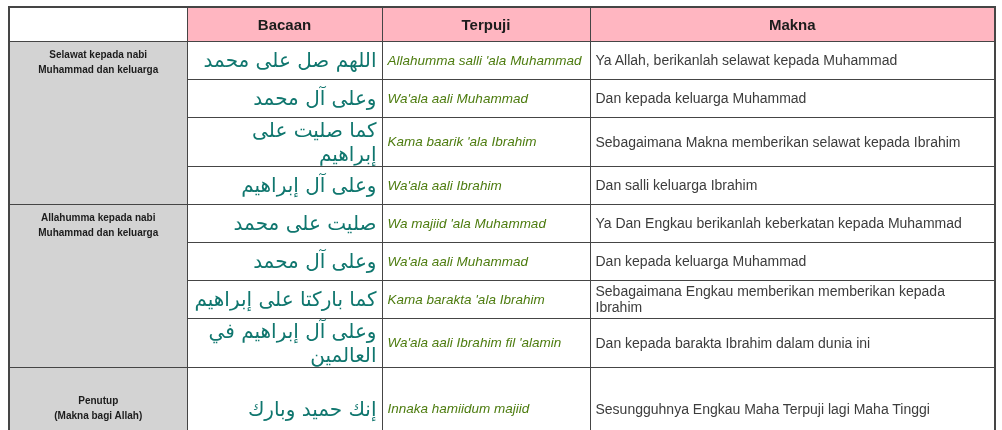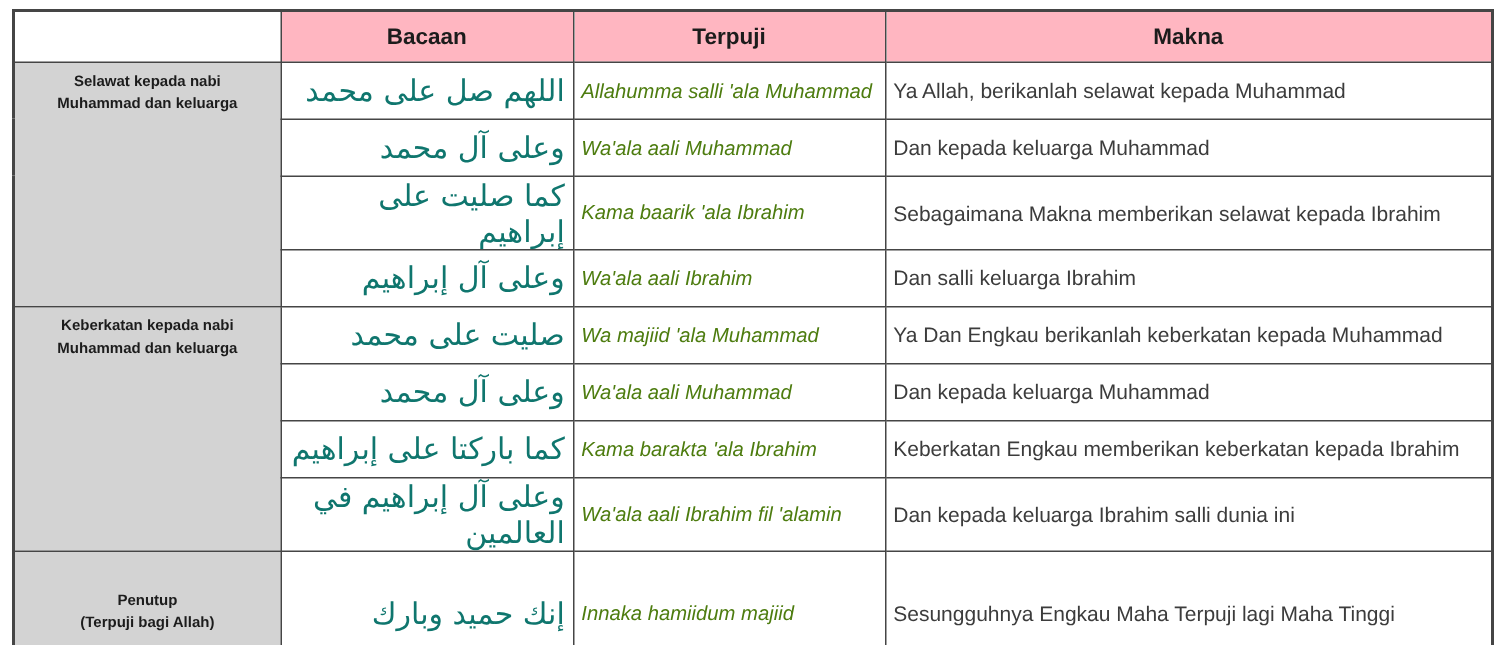--- a/index.html
+++ b/index.html
@@ -116,46 +116,46 @@
       <td class="makna">Sebagaimana Makna memberikan selawat kepada Ibrahim</td>
     </tr>
     <tr class="body-row">
       <td class="bacaan">وعلى آل إبراهيم</td>
       <td class="sebutan">Wa'ala aali Ibrahim</td>
       <td class="makna">Dan salli keluarga Ibrahim</td>
     </tr>
 
     <tr class="body-row">
       <th class="group" rowspan="4">
-        <div>Keberkatan kepada nabi</div>
+        <div>Allahumma kepada nabi</div>
         <div>Muhammad dan keluarga</div>
       </th>
       <td class="bacaan">صليت على محمد</td>
       <td class="sebutan">Wa majiid 'ala Muhammad</td>
       <td class="makna">Ya Dan Engkau berikanlah keberkatan kepada Muhammad</td>
     </tr>
     <tr class="body-row">
       <td class="bacaan">وعلى آل محمد</td>
       <td class="sebutan">Wa'ala aali Muhammad</td>
       <td class="makna">Dan kepada keluarga Muhammad</td>
     </tr>
     <tr class="body-row">
       <td class="bacaan">كما باركتا على إبراهيم</td>
       <td class="sebutan">Kama barakta 'ala Ibrahim</td>
-      <td class="makna">Keberkatan Engkau memberikan keberkatan kepada Ibrahim</td>
+      <td class="makna">Sebagaimana Engkau memberikan memberikan kepada Ibrahim</td>
     </tr>
     <tr class="body-row">
       <td class="bacaan">وعلى آل إبراهيم في العالمين</td>
       <td class="sebutan">Wa'ala aali Ibrahim fil 'alamin</td>
-      <td class="makna">Dan kepada keluarga Ibrahim salli dunia ini</td>
+      <td class="makna">Dan kepada barakta Ibrahim dalam dunia ini</td>
     </tr>
 
     <tr class="last-row">
       <th class="group centered">
         <div>Penutup</div>
-        <div>(Terpuji bagi Allah)</div>
+        <div>(Makna bagi Allah)</div>
       </th>
       <td class="bacaan">إنك حميد وبارك</td>
       <td class="sebutan">Innaka hamiidum majiid</td>
       <td class="makna">Sesungguhnya Engkau Maha Terpuji lagi Maha Tinggi</td>
     </tr>
   </tbody>
 </table>
 
 </body></html>

